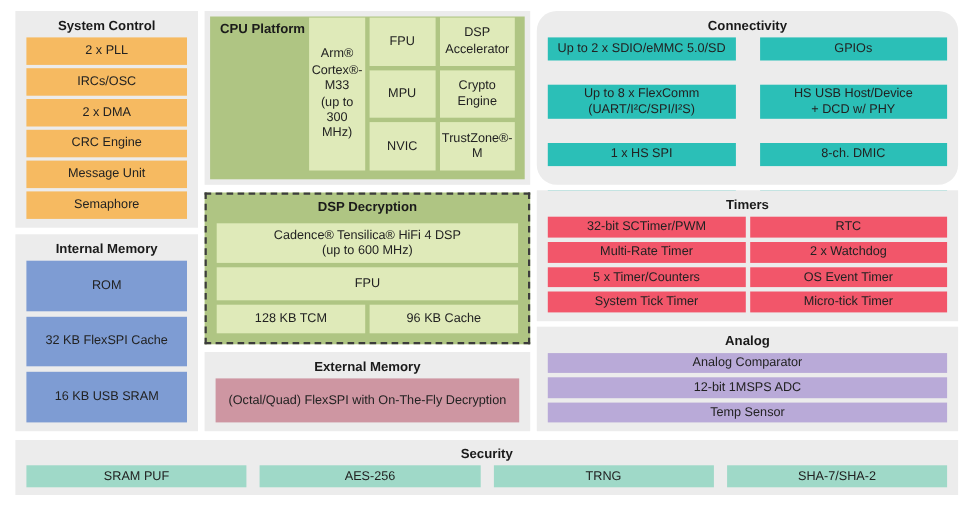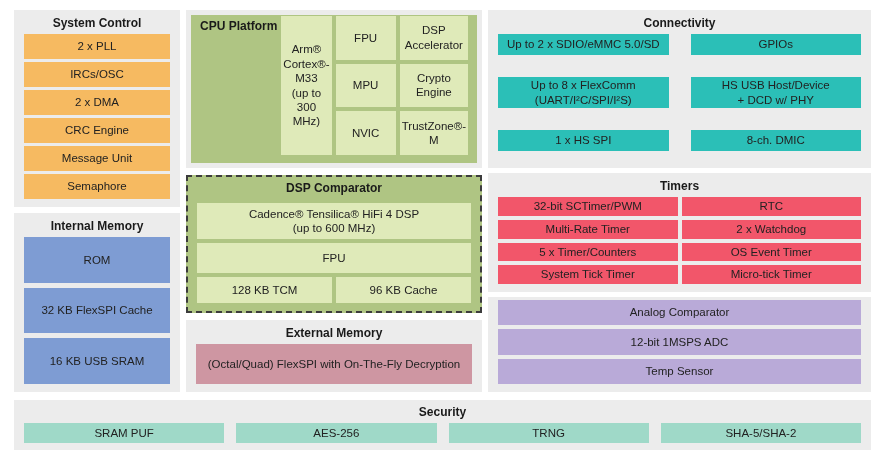--- a/index.html
+++ b/index.html
@@ -63,21 +63,21 @@
     height: 138px;
     border: 2px dashed #3c3c3c;
     background: #afc583;
     margin: 1px 0;
     padding: 1px 9px 8px 9px;
     display: flex; flex-direction: column; gap: 4px;
   }
   .dsp-main { flex: 0 0 36px; }
   .panel-ext { flex: 1; }
   
-  .panel-conn { height: 158px; }
+  .panel-conn { height: 158px; border-radius: 18px; }
   .conn-grid {
     display: grid; grid-template-columns: 1fr 1fr;
     grid-template-rows: 1fr 1.45fr 1fr 1fr;
     gap: 22px; flex: 1;
   }
   .panel-timers { height: 119px; }
   .timers-grid {
     display: grid; grid-template-columns: 1fr 1fr;
     grid-template-rows: repeat(4, 1fr);
     gap: 4px; flex: 1;
@@ -128,21 +128,21 @@
           <div class="block lgreen">FPU</div>
           <div class="block lgreen">DSP Accelerator</div>
           <div class="block lgreen">MPU</div>
           <div class="block lgreen">Crypto Engine</div>
           <div class="block lgreen">NVIC</div>
           <div class="block lgreen">TrustZone®-M</div>
         </div>
       </div>
     </section>
     <section class="dsp-box">
-      <div class="panel-title">DSP Comparator</div>
+      <div class="panel-title">DSP Decryption</div>
       <div class="block lgreen dsp-main">Cadence® Tensilica® HiFi 4 DSP
 (up to 600 MHz)</div>
       <div class="block lgreen">FPU</div>
       <div class="grid2" style="flex:0 0 26px">
         <div class="block lgreen">128 KB TCM</div>
         <div class="block lgreen">96 KB Cache</div>
       </div>
     </section>
     <section class="panel panel-ext">
       <div class="panel-title">External Memory</div>
@@ -175,31 +175,32 @@
         <div class="block red">RTC</div>
         <div class="block red">Multi-Rate Timer</div>
         <div class="block red">2 x Watchdog</div>
         <div class="block red">5 x Timer/Counters</div>
         <div class="block red">OS Event Timer</div>
         <div class="block red">System Tick Timer</div>
         <div class="block red">Micro-tick Timer</div>
       </div>
     </section>
     <section class="panel panel-analog">
+      <div class="panel-title">Analog</div>
       <div class="stack" style="gap:4px">
         <div class="block purple">Analog Comparator</div>
         <div class="block purple">12-bit 1MSPS ADC</div>
         <div class="block purple">Temp Sensor</div>
       </div>
     </section>
   </div>
 
   <section class="panel panel-security">
     <div class="panel-title">Security</div>
     <div class="security-row">
       <div class="block mint">SRAM PUF</div>
       <div class="block mint">AES-256</div>
       <div class="block mint">TRNG</div>
-      <div class="block mint">SHA-5/SHA-2</div>
+      <div class="block mint">SHA-7/SHA-2</div>
     </div>
   </section>
 
 </div>
 
 </body></html>

